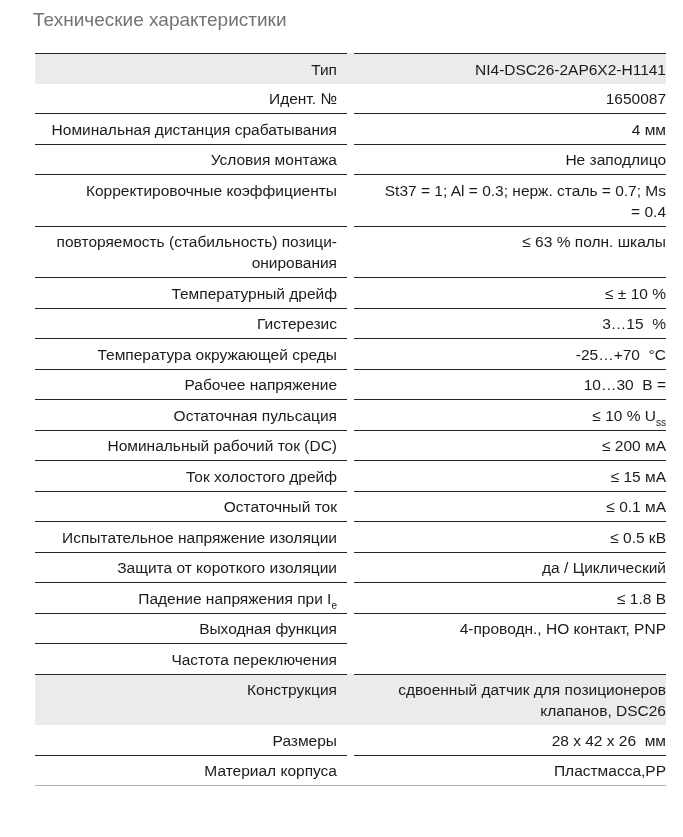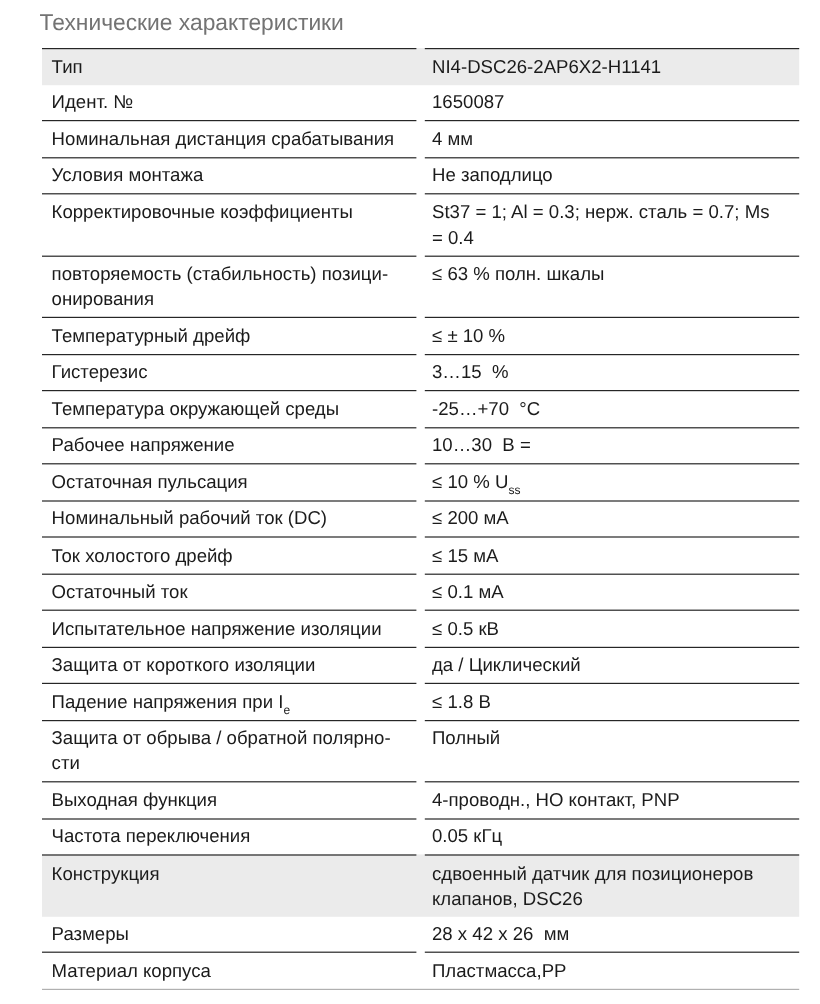--- a/index.html
+++ b/index.html
@@ -7,23 +7,24 @@
     width:683px;height:837px;background:#ffffff;
     font-family:"Liberation Sans","DejaVu Sans",sans-serif;
     color:#1b1b1b;
     -webkit-font-smoothing:antialiased;
   }
   .page-title{
     font-size:19px;font-weight:400;color:#737373;
     margin:8px 0 0 33px;line-height:24px;
   }
   .spec-table{
-    margin:8px 0 0 35px;
+    margin:21px 0 0 35px;
     width:631px;
     border-bottom:1.5px solid #b0b0b0;
+    text-align:right;
   }
   .row{
     display:flex;
     column-gap:7px;
   }
   .row.shaded{ background:#ebebeb; }
   .cell{
     border-top:1.5px solid #262626;
     font-size:15.5px;
     line-height:21px;
@@ -117,31 +118,25 @@
       </div>
       <div class="row">
         <div class="cell cell-label"><span>Защита от короткого изоляции</span><sub></sub></div>
         <div class="cell cell-value"><span>да / Циклический</span><sub></sub></div>
       </div>
       <div class="row">
         <div class="cell cell-label"><span>Падение напряжения при I</span><sub>e</sub></div>
         <div class="cell cell-value"><span>≤ 1.8 В</span><sub></sub></div>
       </div>
       <div class="row">
-        <div class="cell cell-label"><span>Защита от обрыва / обратной полярно-
-сти</span><sub></sub></div>
-        <div class="cell cell-value"><span>Полный</span><sub></sub></div>
-      </div>
-      <div class="row">
         <div class="cell cell-label"><span>Выходная функция</span><sub></sub></div>
         <div class="cell cell-value"><span>4-проводн., НО контакт, PNP</span><sub></sub></div>
       </div>
       <div class="row">
         <div class="cell cell-label"><span>Частота переключения</span><sub></sub></div>
-        <div class="cell cell-value"><span>0.05 кГц</span><sub></sub></div>
       </div>
       <div class="row shaded">
         <div class="cell cell-label"><span>Конструкция</span><sub></sub></div>
         <div class="cell cell-value"><span>сдвоенный датчик для позиционеров
 клапанов, DSC26</span><sub></sub></div>
       </div>
       <div class="row after-shaded">
         <div class="cell cell-label"><span>Размеры</span><sub></sub></div>
         <div class="cell cell-value"><span>28 x 42 x 26  мм</span><sub></sub></div>
       </div>

